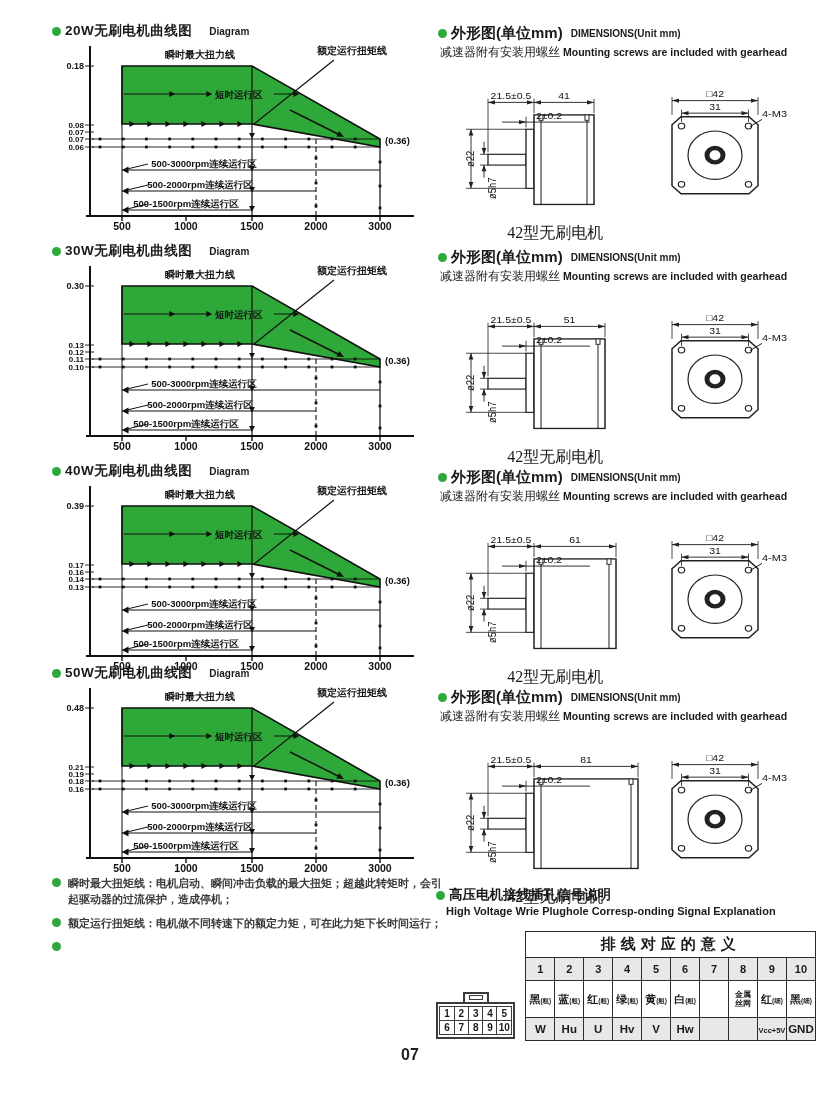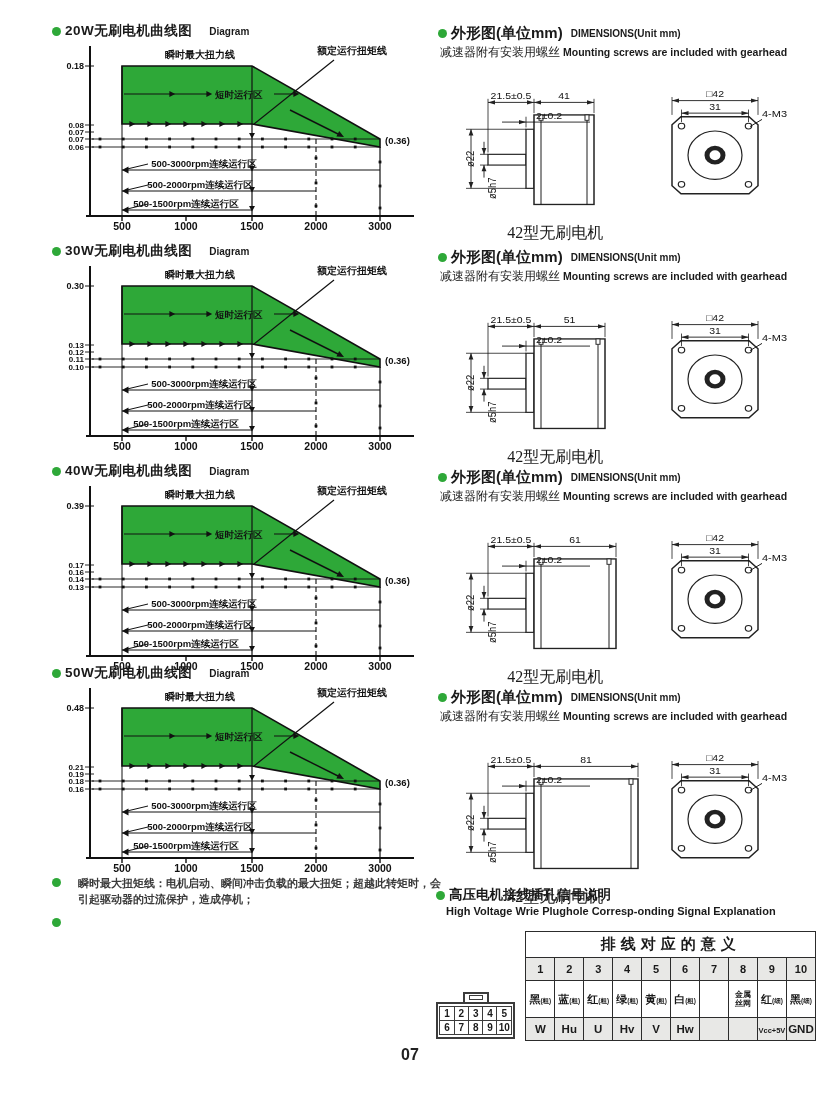--- a/index.html
+++ b/index.html
@@ -12,21 +12,21 @@
   .chart-canvas{margin-top:0;}
   .dim-block{position:absolute;left:438px;width:378px;}
   .dim-title-cn{font-weight:bold;font-size:15px;}
   .dim-title-en{font-weight:bold;font-size:10px;margin-left:4px;}
   .dim-sub{font-size:12px;margin:1px 0 2px 2px;}
   .dim-sub-en{font-size:10.5px;font-weight:bold;margin-left:3px;}
   .dim-caption{font-family:"Liberation Serif",serif;font-size:16px;text-align:center;width:62%;margin-top:2px;}
   .notes{position:absolute;left:52px;top:876px;width:396px;}
   .note{display:flex;gap:7px;margin-bottom:8px;}
   .note .bullet{margin-top:2px;}
-  .note-text{font-size:11px;font-weight:bold;color:#3a3a3a;line-height:1.45;margin-left:10px;}
+  .note-text{font-size:11px;font-weight:bold;color:#3a3a3a;line-height:1.45;}
   .wiring{position:absolute;left:436px;top:886px;width:380px;}
   .wiring-title-cn{font-weight:bold;font-size:13.5px;}
   .wiring-title-en{font-weight:bold;font-size:11px;margin:1px 0 0 10px;}
   .wiring-body{display:flex;align-items:flex-end;gap:10px;margin-top:14px;}
   .conn{width:86px;margin-bottom:2px;}
   .conn-tab{width:26px;height:10px;border:2px solid #3c3c3c;border-bottom:none;margin:0 auto;box-sizing:border-box;}
   .conn-tab-inner{width:14px;height:5px;border:1.5px solid #3c3c3c;margin:1px auto 0;box-sizing:border-box;}
   .conn-outer{border:2.5px solid #3c3c3c;padding:3px 2px;background:#fff;}
   .conn-grid{display:grid;grid-template-columns:repeat(5,1fr);}
   .conn-cell{border:1.5px solid #3c3c3c;margin:-0.75px;font-size:10px;font-weight:bold;text-align:center;height:13px;line-height:13px;background:#fff;}
@@ -723,20 +723,24 @@
   <div class="dim-caption">42型无刷电机</div>
 </div>
 
 <div class="notes">
   <div class="note">
       <span class="bullet"></span>
       <span class="note-text">瞬时最大扭矩线：电机启动、瞬间冲击负载的最大扭矩；超越此转矩时，会引起驱动器的过流保护，造成停机；</span>
     </div>
   <div class="note">
       <span class="bullet"></span>
+      <span class="note-text">额定运行扭矩线：电机做不同转速下的额定力矩，可在此力矩下长时间运行；</span>
+    </div>
+  <div class="note">
+      <span class="bullet"></span>
     </div>
 </div>
 
 <div class="wiring">
   <div class="sec-head">
       <span class="bullet"></span>
     <span class="wiring-title-cn">高压电机接线插孔信号说明</span>
     </div>
   <div class="wiring-title-en">High Voltage Wrie Plughole Corresp-onding Signal Explanation</div>
   <div class="wiring-body">

